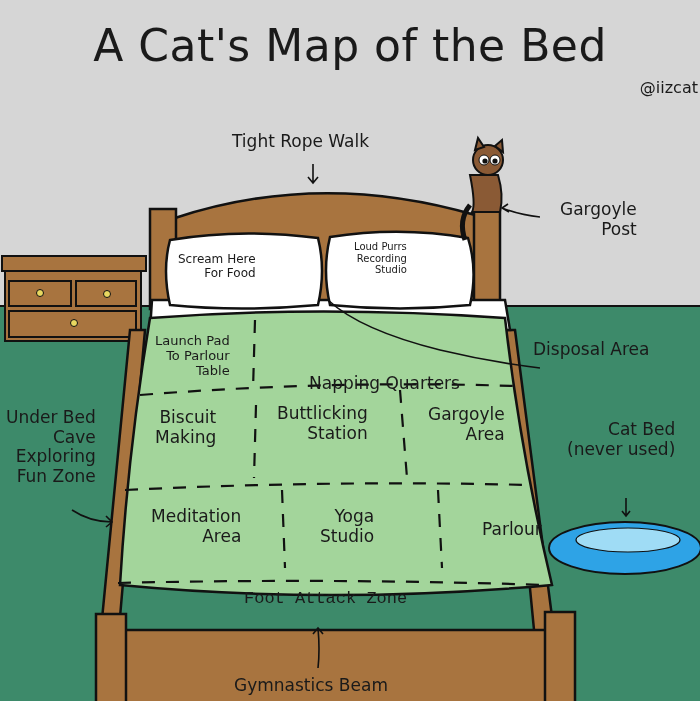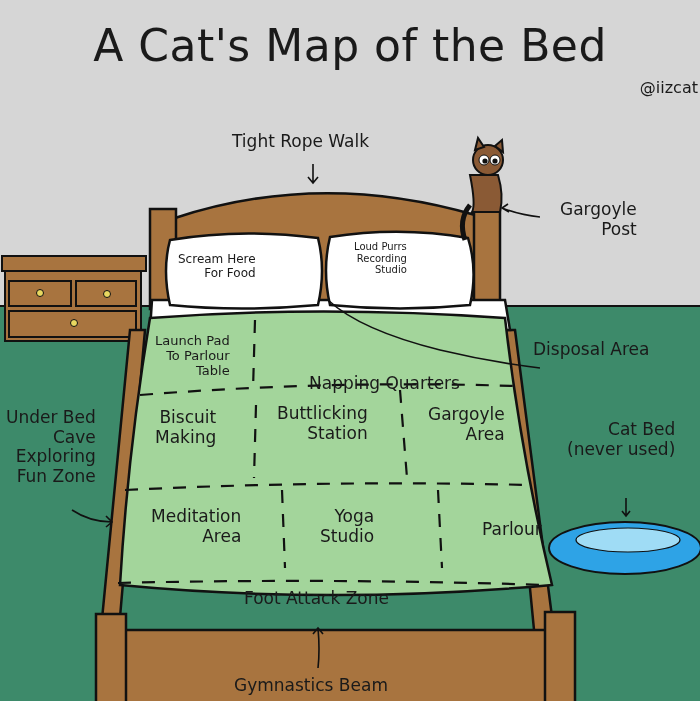--- a/index.html
+++ b/index.html
@@ -163,16 +163,16 @@
     <div>Area</div>
   </div>
 
   <div class="lbl" style="left:320px;top:507px;">
     <div>Yoga</div>
     <div>Studio</div>
   </div>
 
   <div class="lbl" style="left:482px;top:520px;">Parlour</div>
 
-  <div class="lbl" style="left:244px;top:589px;">Foot Attack Zone</div>
+  <div class="lbl" style="left:244px;top:589px;font-family:Liberation Mono, monospace;">Foot Attack Zone</div>
 
   <div class="lbl" style="left:234px;top:676px;">Gymnastics Beam</div>
 </div>
 
 </body></html>

